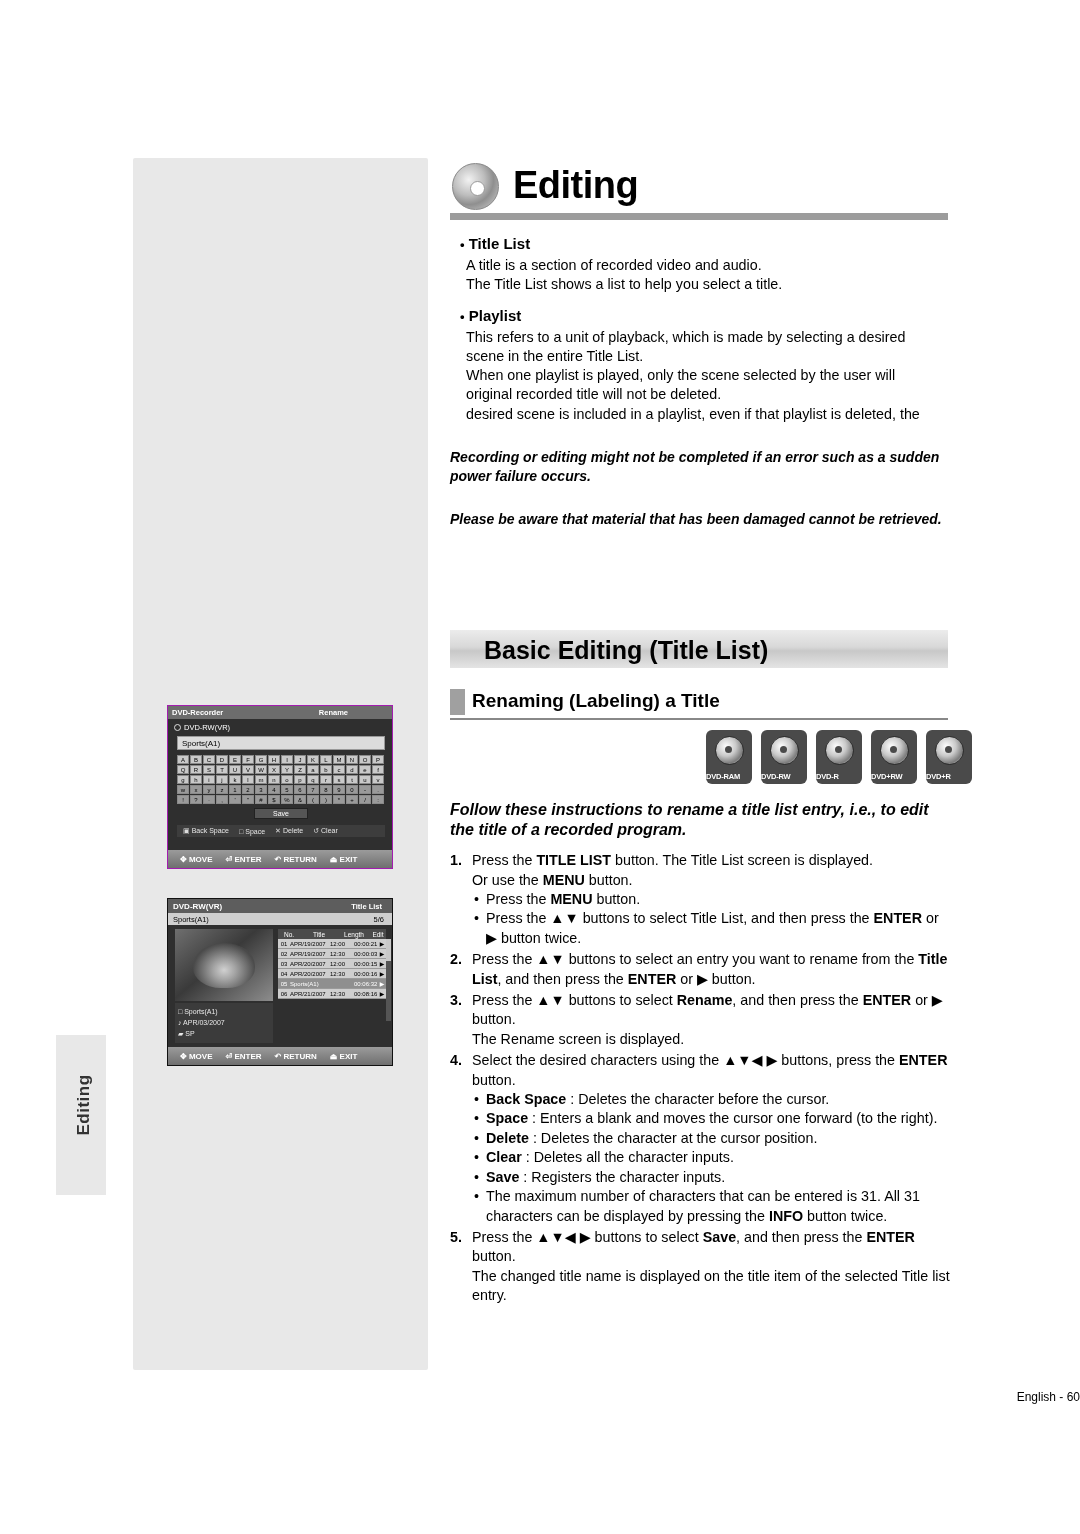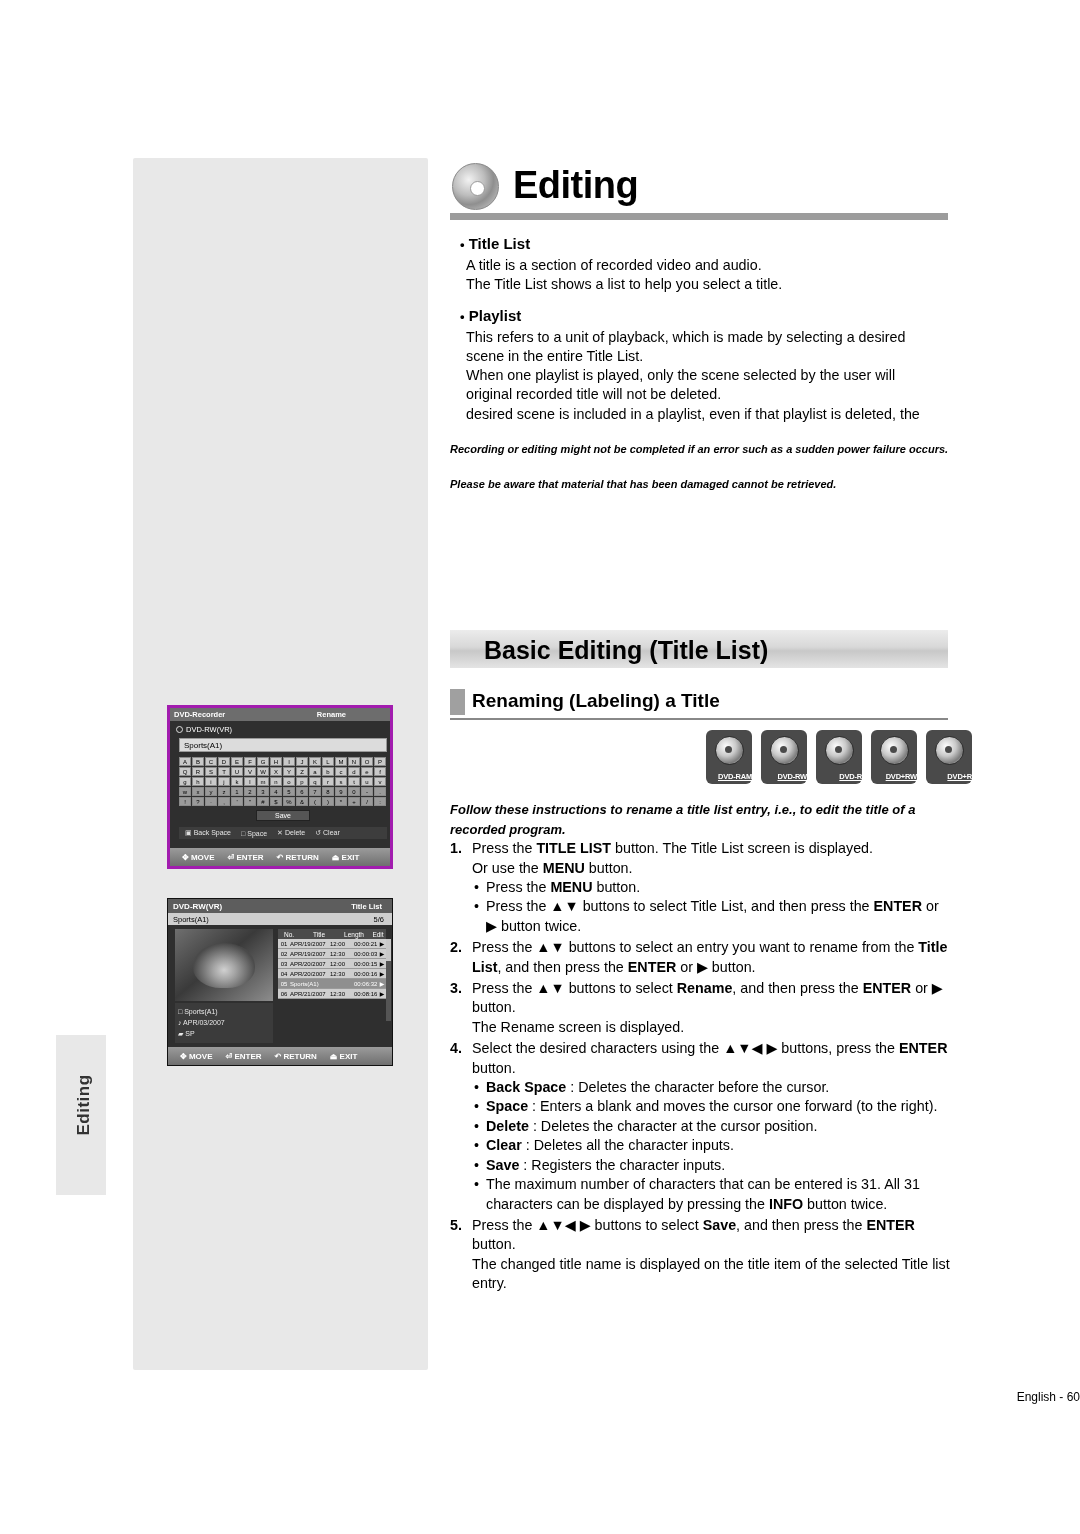--- a/index.html
+++ b/index.html
@@ -67,22 +67,22 @@
   }
   .intro .lead {
     font-style:italic; font-weight:bold; font-size:14.5px;
     margin-bottom:10px;
   }
   .bullet-h { font-weight:bold; font-size:15px; margin:0 0 2px 10px; }
   .bullet-h .dot { font-size:13px; }
   .para { margin:0 0 0 16px; font-size:14.3px; line-height:19.3px; }
   .gap { height:11px; }
   .warn {
-    font-style:italic; font-weight:bold; font-size:11px;
-    line-height:19px; margin-top:16px;
+    font-style:italic; font-weight:bold; font-size:14px;
+    line-height:19px; margin-top:24px;
   }
 
   
   .banner {
     position:absolute; left:450px; top:630px;
     width:498px; height:38px;
     background:linear-gradient(to bottom,#ececec 0%, #d8d8d8 45%, #c8c8c8 55%, #e4e4e4 100%);
   }
   .banner-txt {
     position:absolute; left:484px; top:636px;
@@ -124,48 +124,47 @@
     border:1px solid #2b2b2b;
   }
   .disc-logo .ring:after {
     content:""; position:absolute; left:50%; top:50%;
     width:7px; height:7px; margin:-4px 0 0 -4px;
     border-radius:50%; background:#4a4a4a;
   }
   .disc-logo .lbl {
     background:#4a4a4a; color:#fff;
     font-size:7.5px; font-weight:bold;
-    text-align:right; padding:2px 0 3px;
+    text-align:left; padding:2px 0 3px;
     border-radius:0 0 6px 6px;
     letter-spacing:-.2px;
-    text-decoration:underline;
   }
 
   
   .instr {
     position:absolute; left:450px; top:800px;
     width:500px;
     font-size:14.3px; line-height:19.4px;
   }
   .instr .bold-italic {
-    font-weight:bold; font-style:italic; font-size:13px;
-    line-height:19.6px; 
+    font-weight:bold; font-style:italic; font-size:16px;
+    line-height:19.6px; margin-bottom:12px;
   }
   .step { position:relative; padding-left:22px; margin-bottom:2px; }
   .step .num { position:absolute; left:0; top:0; font-weight:bold; }
   .sub { padding-left:14px; position:relative; }
   .sub .d { position:absolute; left:2px; top:0; }
   b { font-weight:bold; }
 
   
   .osd1 {
     position:absolute; left:167px; top:705px;
     width:226px; height:164px;
     background:#2f2f2f;
-    border:3px solid #a21caf;
+    border:1px solid #a21caf;
   }
   .osd-topbar {
     height:13px; background:#6d6d6d;
     position:relative; color:#fff;
   }
   .osd-topbar .l { position:absolute; left:4px; top:2px; font-size:7.5px; font-weight:bold;}
   .osd-topbar .r { position:absolute; right:44px; top:2px; font-size:7.5px; font-weight:bold;}
   .osd-disc {
     position:absolute; left:6px; top:17px;
     font-size:7.5px; color:#fff;

